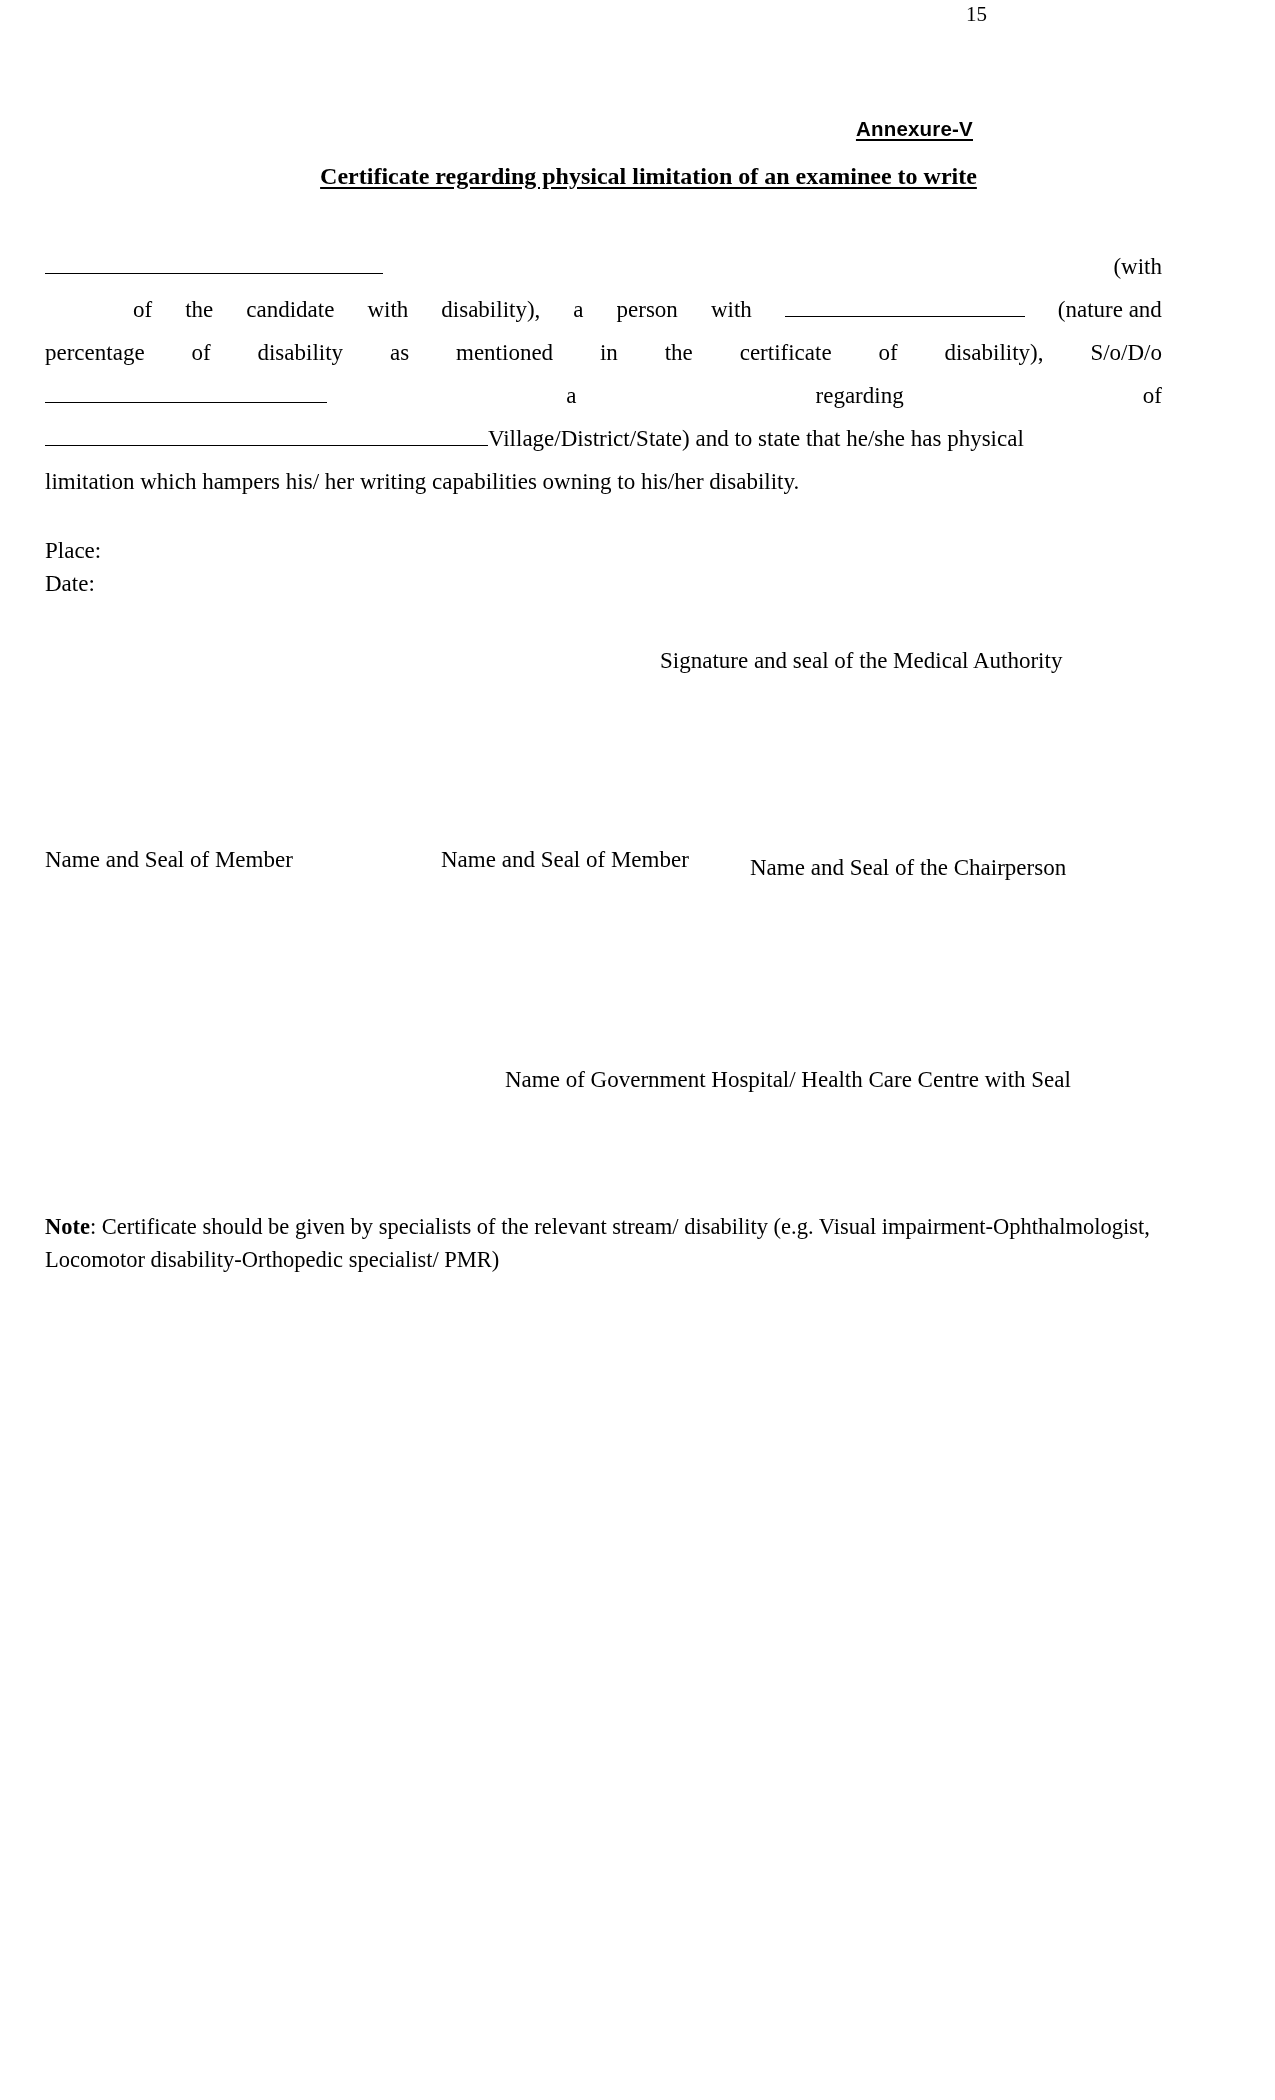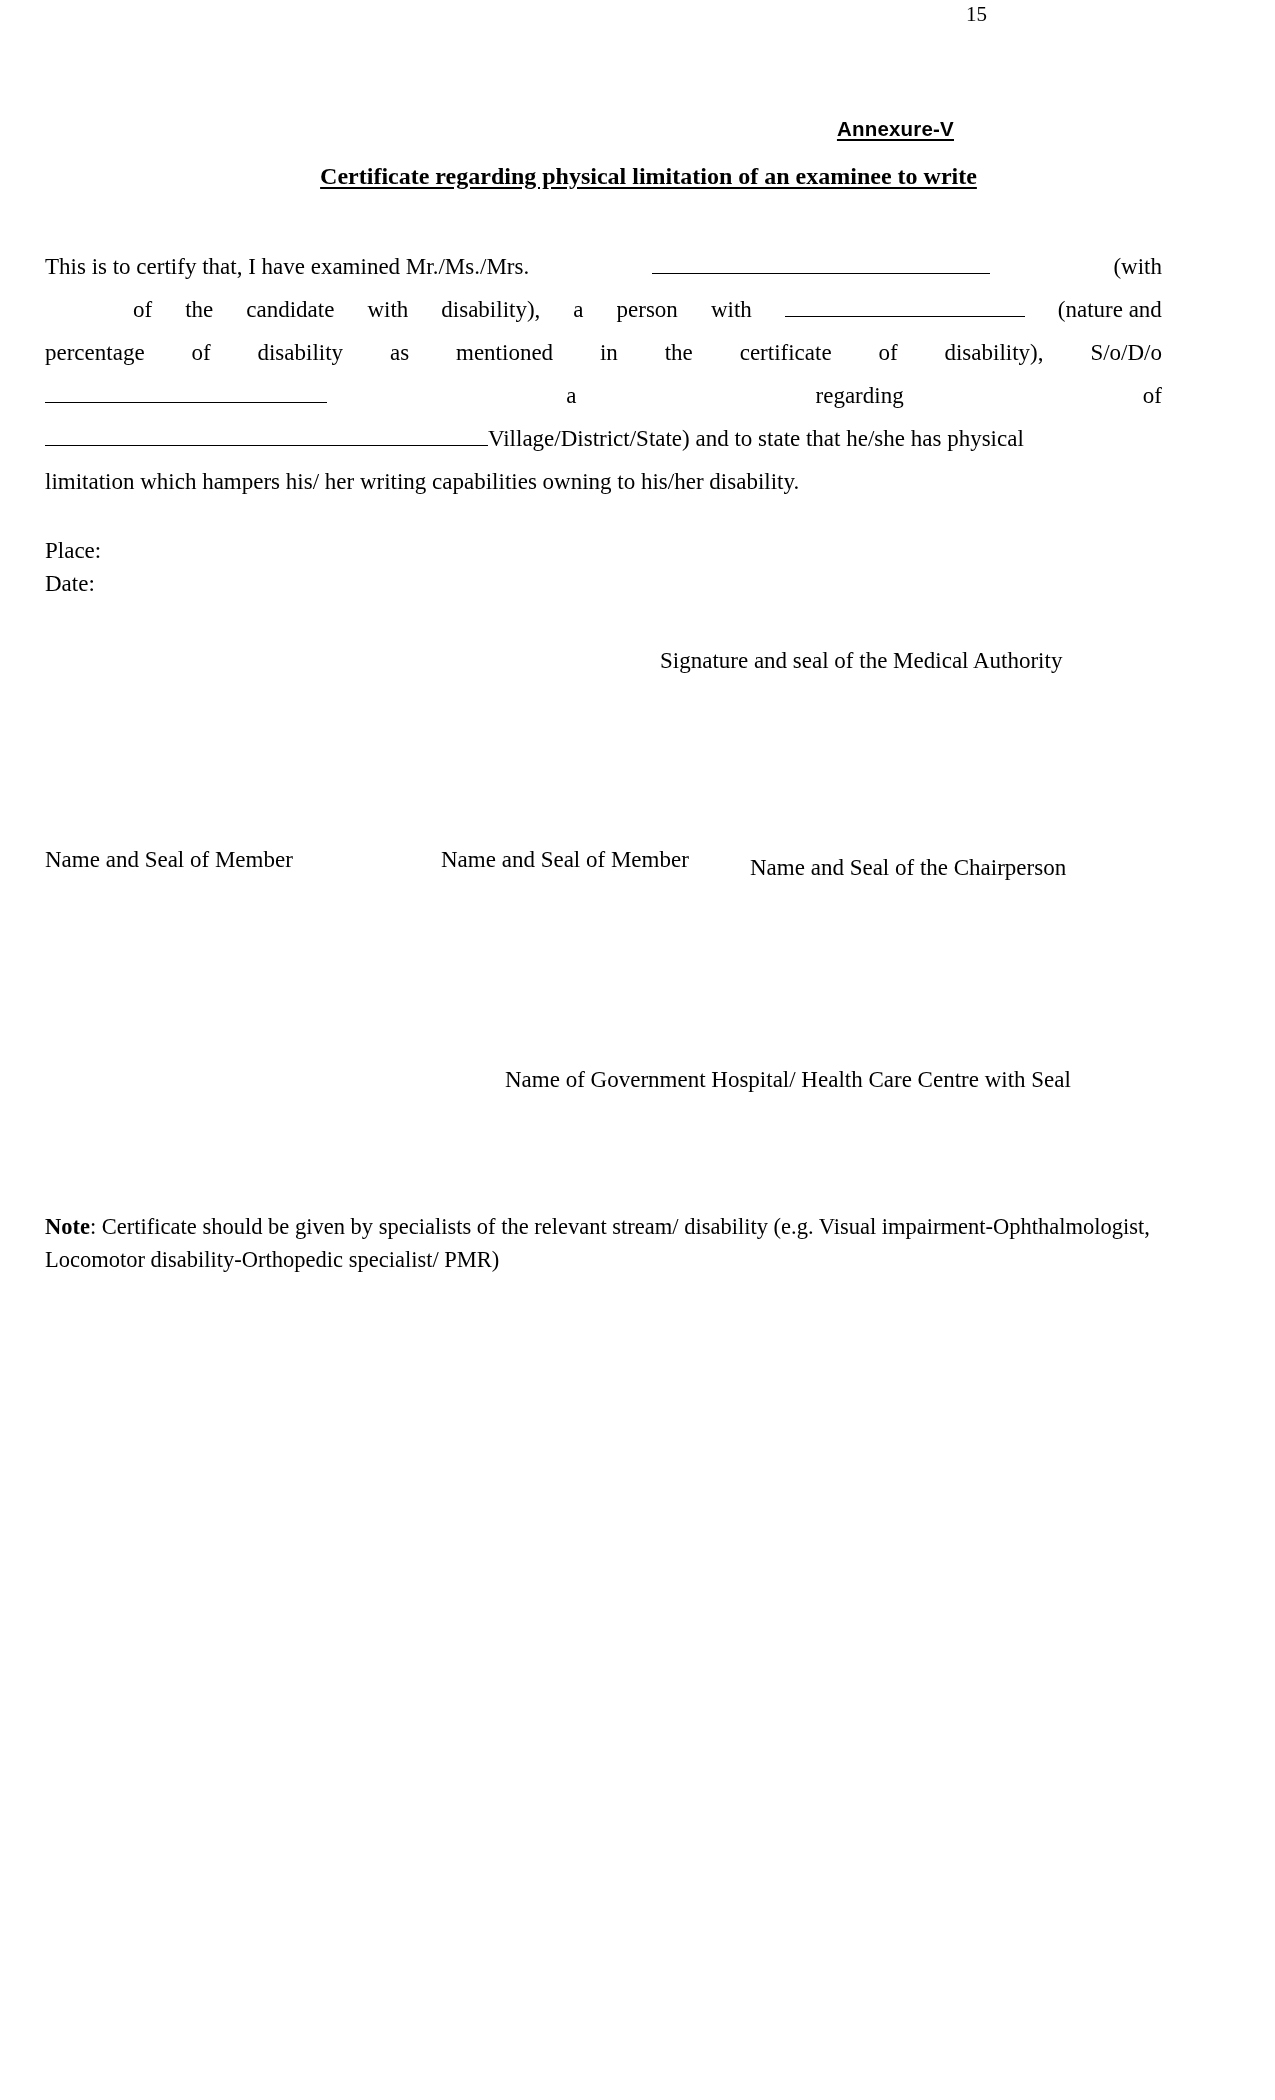--- a/index.html
+++ b/index.html
@@ -32,21 +32,21 @@
     right: 95px;
     font-size: 21px;
     line-height: 1;
     font-family: "Liberation Serif", "DejaVu Serif", serif;
   }
 
   
   .annexure {
     position: absolute;
     top: 117px;
-    right: 128px;
+    right: 109px;
     font-family: "Liberation Sans", "DejaVu Sans", sans-serif;
     font-weight: bold;
     font-size: 20.5px;
     text-decoration: underline;
     text-underline-offset: 3px;
     letter-spacing: 0.2px;
     white-space: nowrap;
   }
 
   
@@ -163,21 +163,20 @@
 
   <div class="page-number">15</div>
 
   <div class="annexure">Annexure-V</div>
 
   <div class="doc-title">Certificate regarding physical limitation of an examinee to write</div>
 
   <div class="body-block">
 
     <div class="jline spread">
-      <span class="seg">This is to certify that, I have   examined   Mr./Ms./Mrs.</span>
         <span class="blank b-name"></span>
       <span class="seg">(with</span>
     </div>
 
     <div class="jline spread">
       <span class="indent-sp"></span>
       <span class="seg">of</span>
       <span class="seg">the</span>
       <span class="seg">candidate</span>
       <span class="seg">with</span>

